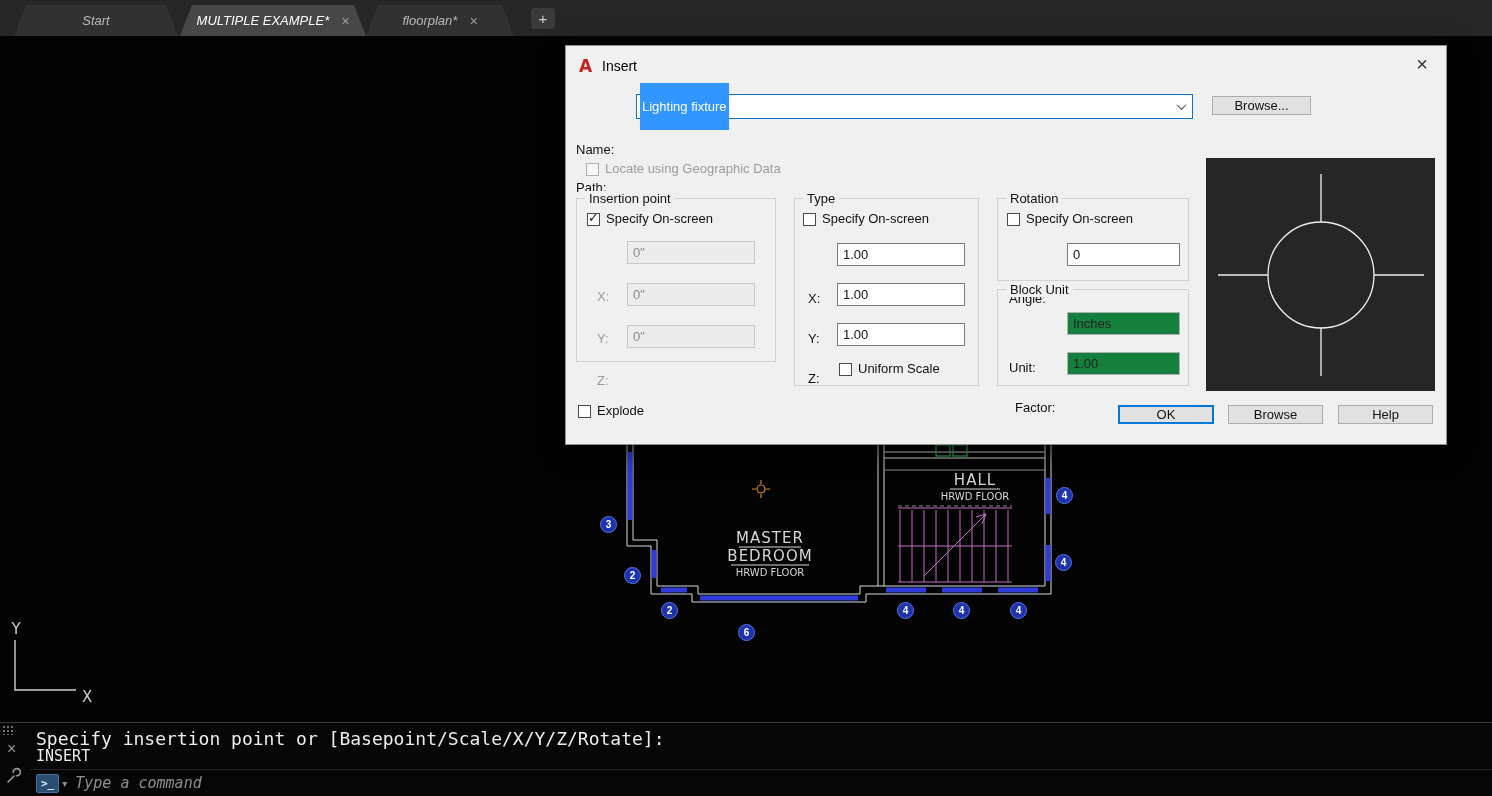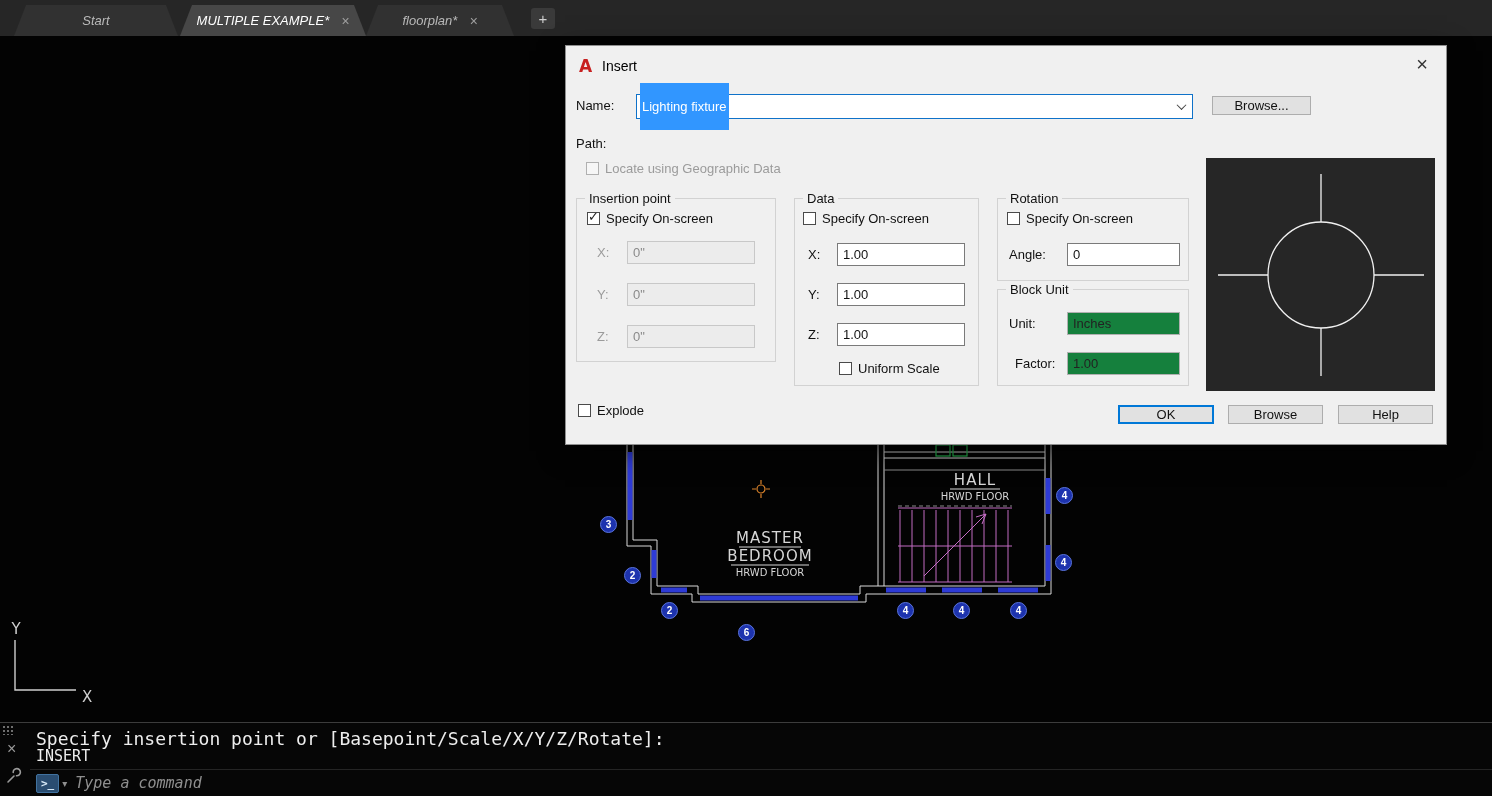--- a/index.html
+++ b/index.html
@@ -23,21 +23,21 @@
   .canvas { position:absolute; top:36px; left:0; width:1492px; height:686px; background:#030303; z-index:1; }
   .marker { position:absolute; width:17px; height:17px; border-radius:50%; background:#1d33ae; border:1px solid #5a74dd;
             color:#fff; font:bold 10px "Liberation Sans",sans-serif; display:flex; align-items:center; justify-content:center; z-index:3; }
 
   
   .dialog { position:absolute; left:565px; top:45px; width:882px; height:400px; background:#f0f0f0;
             border:1px solid #8f8f8f; box-shadow:0 6px 24px rgba(0,0,0,.65); z-index:10; color:#101010; }
   .dlg-logo { position:absolute; left:13px; top:10px; font:bold 17px "DejaVu Sans",sans-serif; color:#c82121; }
   .dlg-title { position:absolute; left:36px; top:12px; font-size:14px; color:#000; }
   .dlg-close { position:absolute; right:14px; top:6px; font-size:20px; color:#333; line-height:1; padding:2px 4px; }
-  .lbl { position:absolute; font-size:13px; color:#111; }
+  .lbl { position:absolute; font-size:13px; color:#111;margin-top:44px; }
   .lbl.dis { color:#9b9b9b; }
 
   .field { position:absolute; height:23px; border:1px solid #7a7a7a; background:#fff; font:13px "Liberation Sans",sans-serif;
            padding:0 5px; color:#111; }
   .field.dis { background:#ececec; border-color:#c8c8c8; color:#8a8a8a; }
   .field.ro  { background:#15803d; border-color:#b0b0b0; color:#222; }
 
   .combo { position:absolute; left:70px; top:48px; width:557px; height:25px; background:#fff;
            border:1px solid #0f72c9; display:flex; align-items:center; }
   .combo-sel { margin-left:3px; background:#3196ff; color:#fff; padding:16px 2px; font-size:13px; }
@@ -45,21 +45,21 @@
   .chev { width:7px; height:7px; border-right:1.5px solid #444; border-bottom:1.5px solid #444;
           transform:rotate(45deg) translate(-1px,-1px); }
 
   .btn { position:absolute; height:19px; background:#e1e1e1; border:1px solid #adadad; font:13px "Liberation Sans",sans-serif;
          color:#111; display:flex; align-items:center; justify-content:center; }
   .btn.primary { border-color:#0078d7; box-shadow:inset 0 0 0 1px #0078d7; }
 
   .group { position:absolute; border:1px solid #d2d2d2; }
   .group-title { position:absolute; top:-8px; left:8px; background:#f0f0f0; padding:0 4px; font-size:13px; color:#111; white-space:nowrap; }
 
-  .check-row { position:absolute; display:flex; gap:6px; align-items:center; font-size:13px; color:#111; white-space:nowrap; }
+  .check-row { position:absolute; display:flex; gap:6px; align-items:flex-end; font-size:13px; color:#111; white-space:nowrap; }
   .cb { width:13px; height:13px; border:1px solid #4a4a4a; background:#fff; position:relative; flex:0 0 auto; }
   .cb .glyph { position:absolute; top:-4px; left:0; font:bold 13px "DejaVu Sans",sans-serif; color:#1a1a1a; }
   .cb.dis { border-color:#b0b0b0; background:#f6f6f6; }
   .check-row.dis .cb-label { color:#9b9b9b; }
 
   .preview { position:absolute; left:640px; top:112px; width:229px; height:233px; background:#262626; }
 
   
   .cmd { position:absolute; top:722px; left:0; width:1492px; height:74px; background:#060606;
          border-top:1px solid #3c3c3c; z-index:5; display:flex; }
@@ -198,21 +198,21 @@
     </div>
     <span class="lbl dis" style="left:20px;top:46px">X:</span>
     <input class="field dis" style="left: 50px; top: 42px; width: 128px;" readonly="" value="0&quot;">
     <span class="lbl dis" style="left:20px;top:88px">Y:</span>
     <input class="field dis" style="left: 50px; top: 84px; width: 128px;" readonly="" value="0&quot;">
     <span class="lbl dis" style="left:20px;top:130px">Z:</span>
     <input class="field dis" style="left: 50px; top: 126px; width: 128px;" readonly="" value="0&quot;">
   </div>
 
   <div class="group" style="left:228px;top:152px;width:185px;height:188px">
-    <span class="group-title">Data</span>
+    <span class="group-title">Type</span>
     <div class="check-row" style="left:8px;top:12px">
       <span class="cb"></span>
       <span class="cb-label">Specify On-screen</span>
     </div>
     <span class="lbl" style="left:13px;top:48px">X:</span>
     <input class="field" style="left: 42px; top: 44px; width: 128px;" value="1.00">
     <span class="lbl" style="left:13px;top:88px">Y:</span>
     <input class="field" style="left: 42px; top: 84px; width: 128px;" value="1.00">
     <span class="lbl" style="left:13px;top:128px">Z:</span>
     <input class="field" style="left: 42px; top: 124px; width: 128px;" value="1.00">

